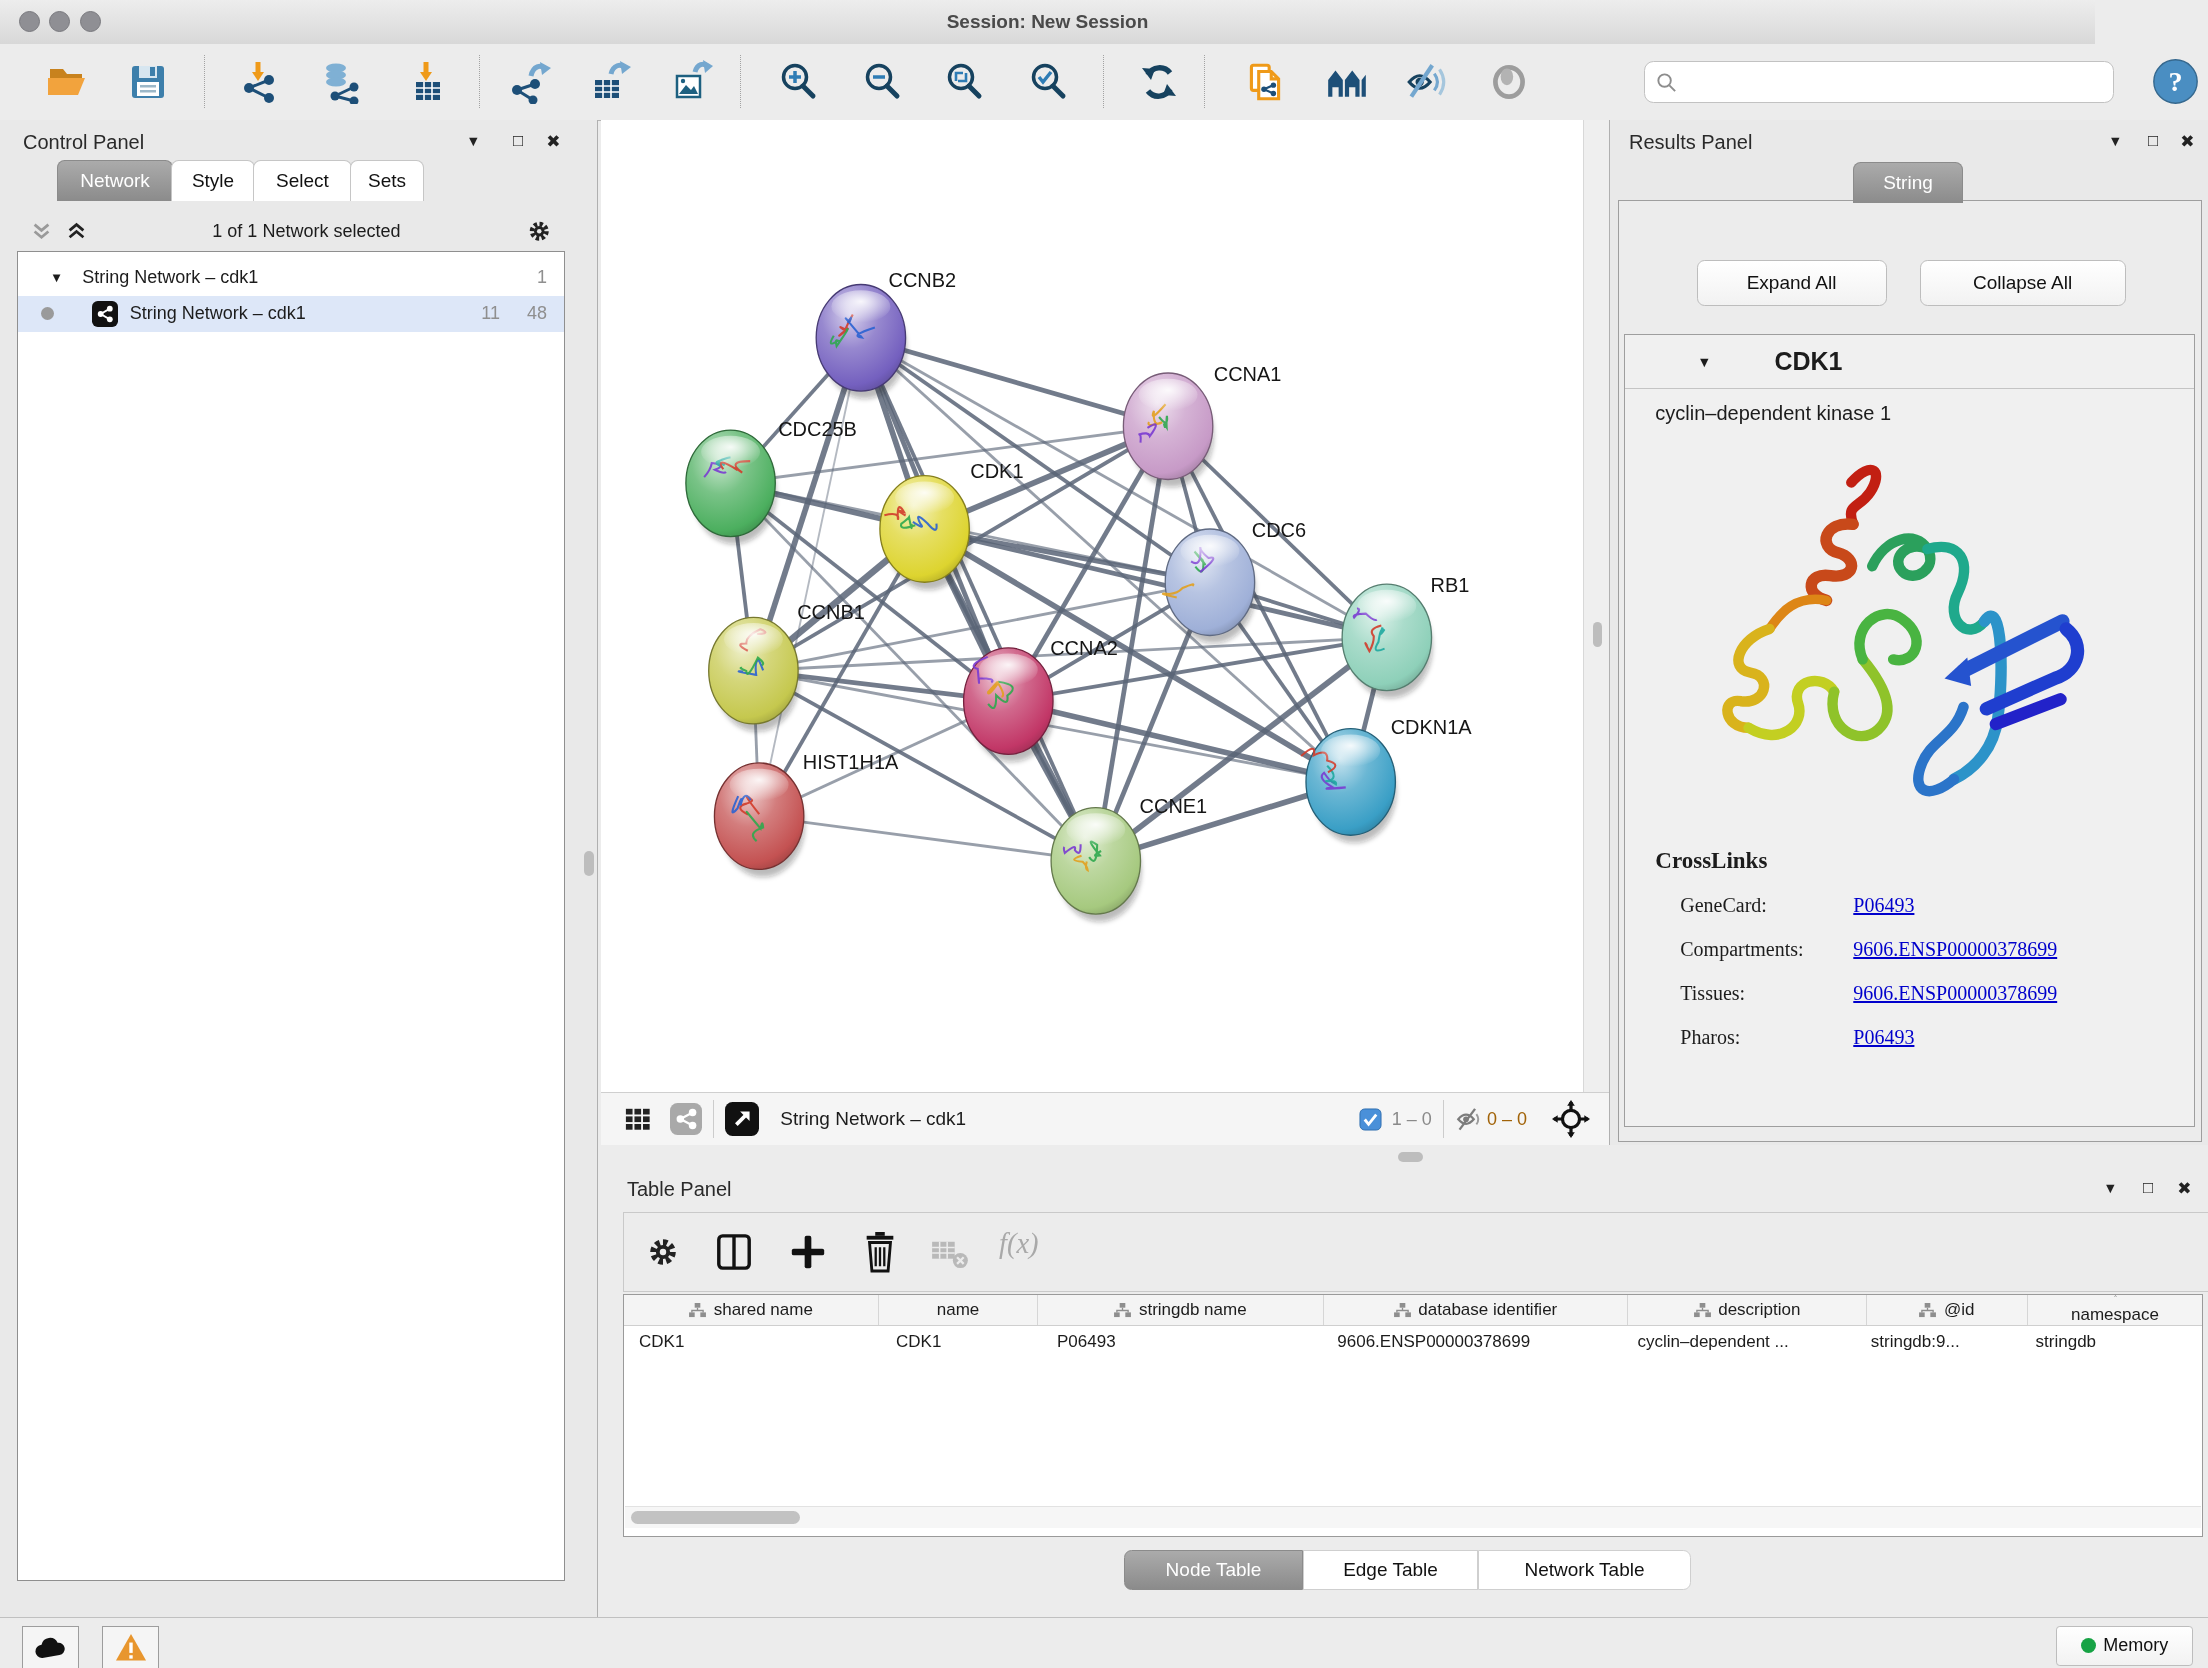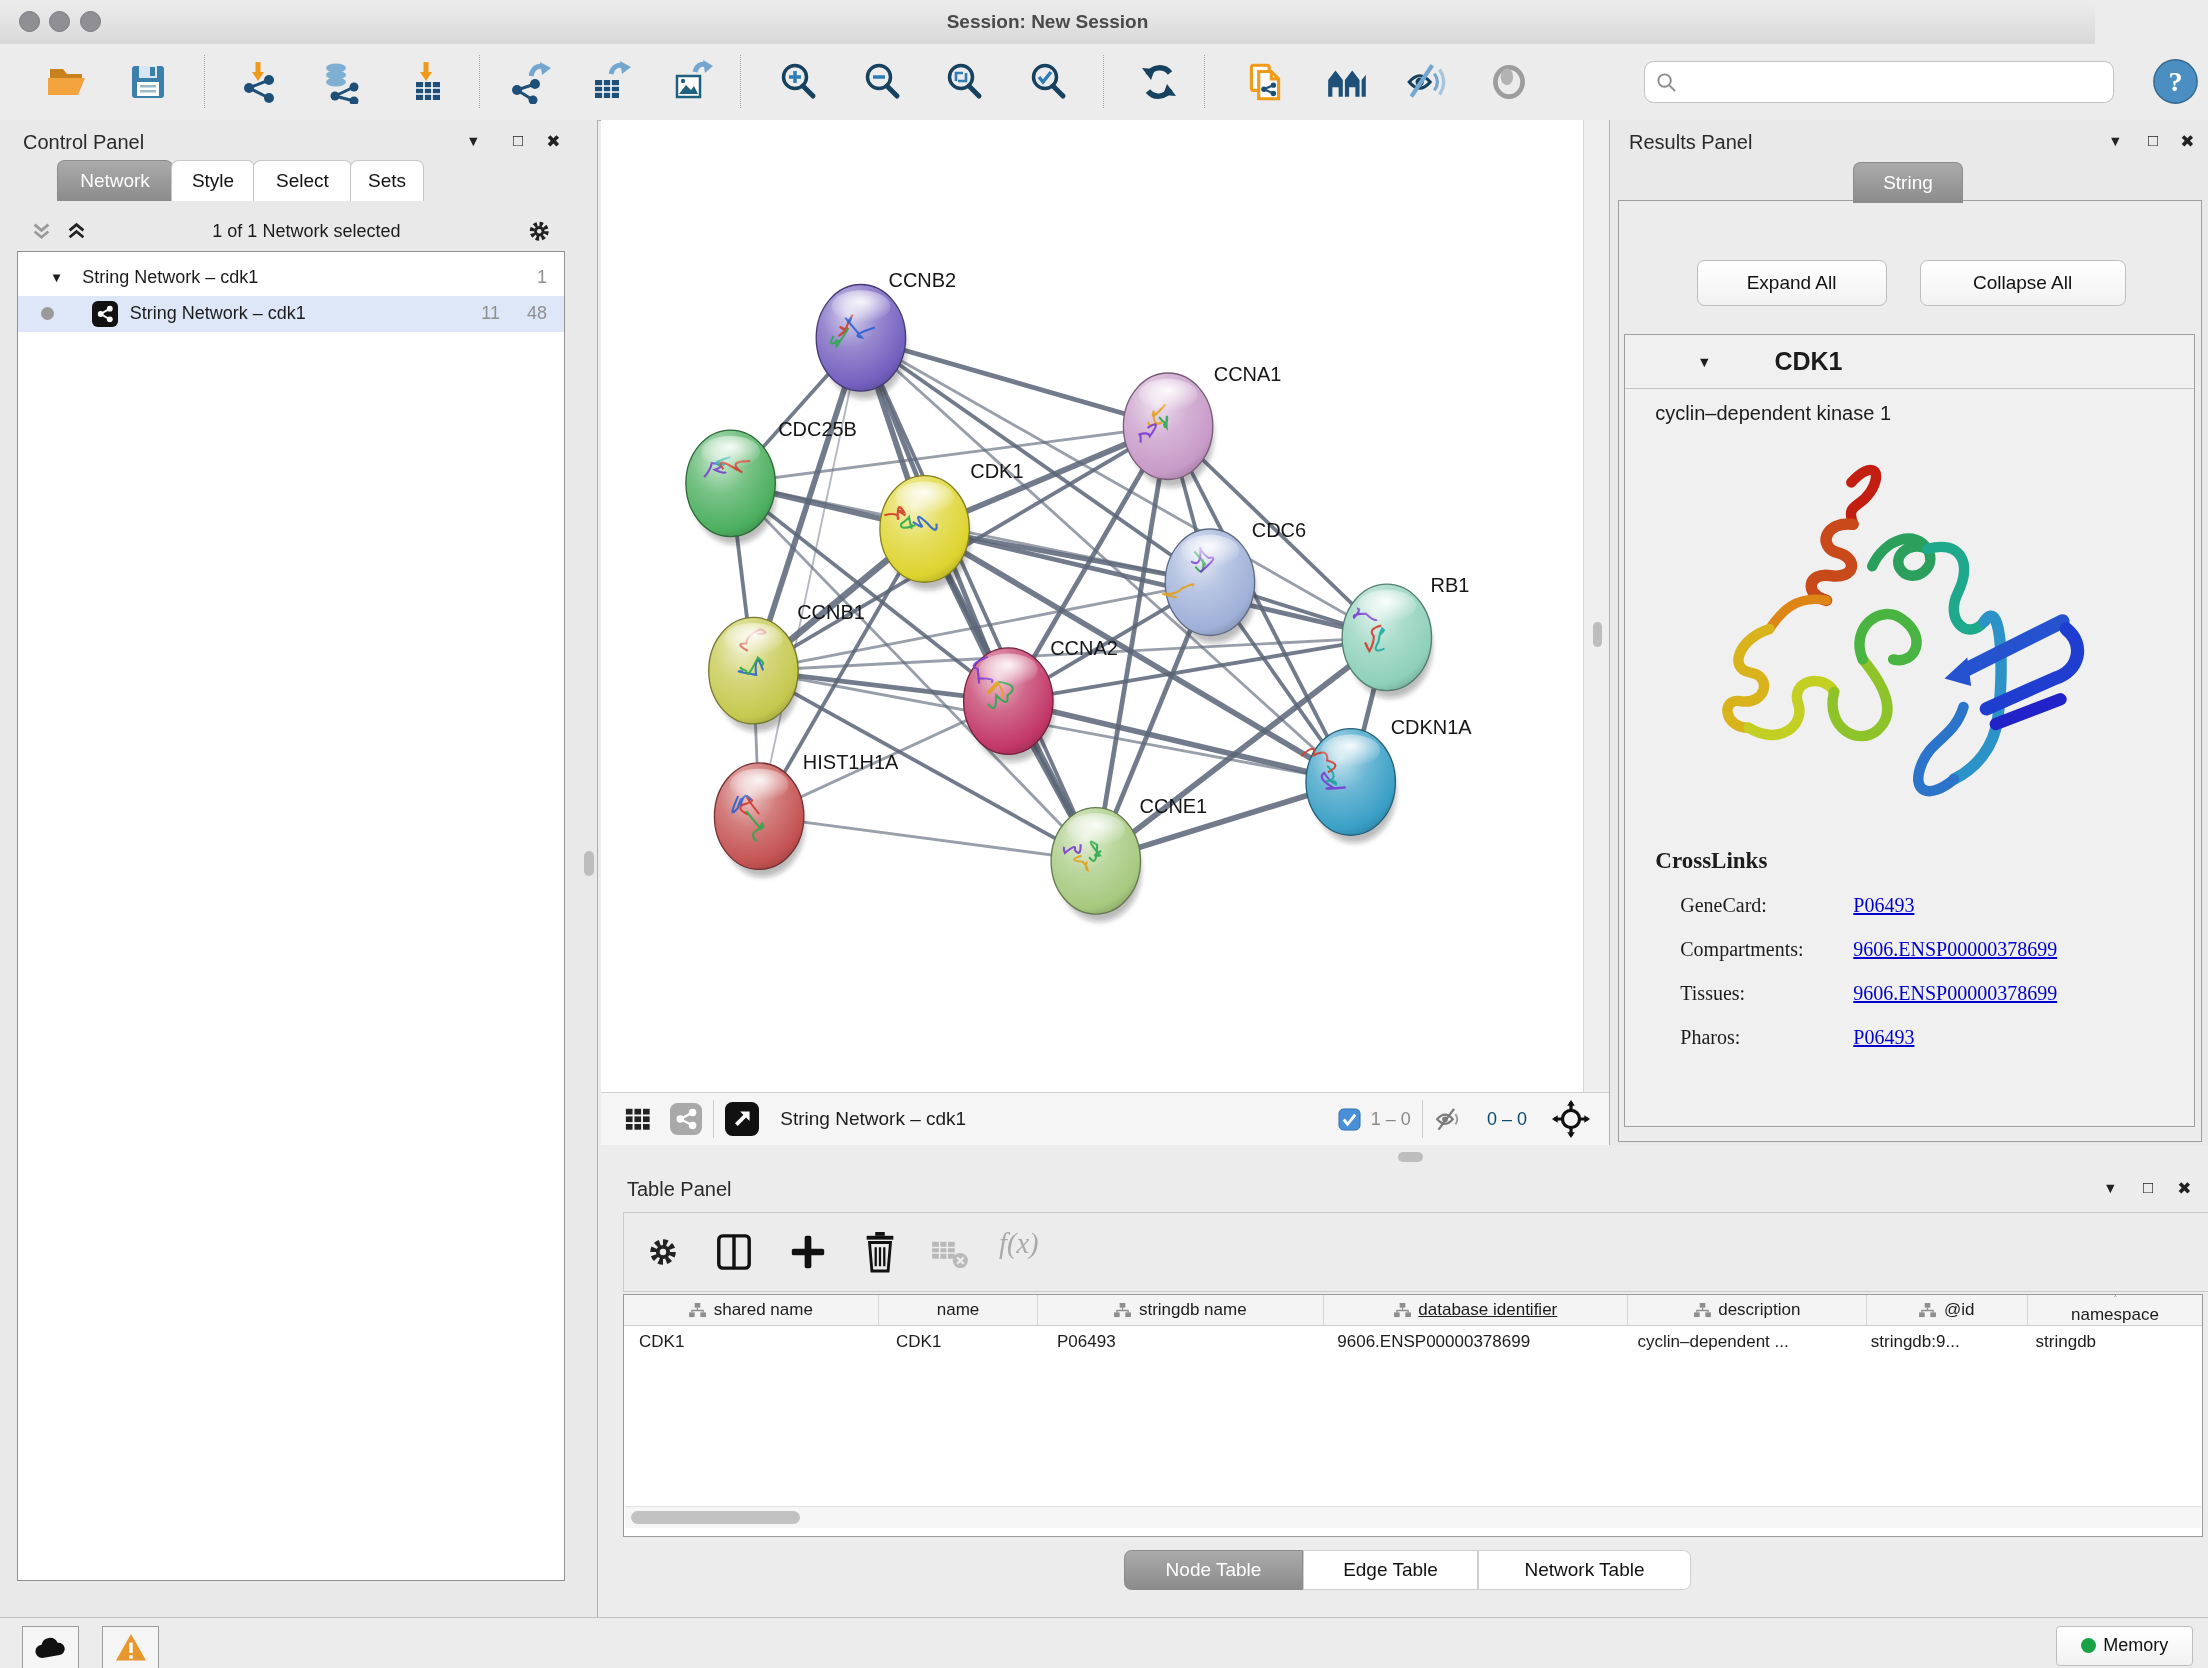--- a/index.html
+++ b/index.html
@@ -583,21 +583,21 @@
   <span style="margin-left:9.5px;font-size:18px;color:#8a8a8a;">1 – 0</span>
   <span class="nfsep"></span>
   <span>
     <svg width="28.5" height="28.5" viewBox="0 0 44 44">
       <path d="M5 22 Q17 8 29 22 Q17 36 5 22 Z" fill="none" stroke="#7c7c7c" stroke-width="3.4"></path>
       <circle cx="17" cy="22" r="4.4" fill="#7c7c7c"></circle>
       <path d="M7 38 L31 6" stroke="#7c7c7c" stroke-width="3.6"></path>
       <path d="M33 14 Q39 22 33 30" stroke="#9c9c9c" stroke-width="3" fill="none"></path>
       </svg>
     </span>
-  <span style="margin-left:24px;font-size:18px;color:#0c4a6e;">0 – 0</span>
+  <span style="margin-left:3px;font-size:18px;color:#a16207;">0 – 0</span>
   <span style="margin-left:25px;margin-right:19px;">
     <svg width="38" height="38" viewBox="0 0 40 40">
       <circle cx="20" cy="20" r="9" fill="none" stroke="#111" stroke-width="3.4"></circle>
       <path d="M20 2 v9 M20 29 v9 M2 20 h9 M29 20 h9" stroke="#111" stroke-width="3.4"></path>
       <polygon points="20,0 16,6 24,6" fill="#111"></polygon>
         <polygon points="20,40 16,34 24,34" fill="#111"></polygon>
       <polygon points="0,20 6,16 6,24" fill="#111"></polygon>
         <polygon points="40,20 34,16 34,24" fill="#111"></polygon>
       </svg>
     </span>
@@ -725,21 +725,21 @@
         <svg width="17" height="15" viewBox="0 0 18 16">
             <g fill="#8e8e8e">
               <rect x="6" y="0" width="6" height="5"></rect>
               <rect x="0" y="10" width="6" height="5"></rect>
               <rect x="12" y="10" width="6" height="5"></rect>
               <path d="M9 5 v3 M3 10 v-2 h12 v2" stroke="#8e8e8e" fill="none" stroke-width="1.4"></path>
             </g>
           </svg>
         <span>stringdb name</span>
         </div>
-      <div class="thcell" style="width:304px;text-decoration:underline;">
+      <div class="thcell" style="width:304px;">
         <svg width="17" height="15" viewBox="0 0 18 16">
             <g fill="#8e8e8e">
               <rect x="6" y="0" width="6" height="5"></rect>
               <rect x="0" y="10" width="6" height="5"></rect>
               <rect x="12" y="10" width="6" height="5"></rect>
               <path d="M9 5 v3 M3 10 v-2 h12 v2" stroke="#8e8e8e" fill="none" stroke-width="1.4"></path>
             </g>
           </svg>
         <span>database identifier</span>
         </div>

